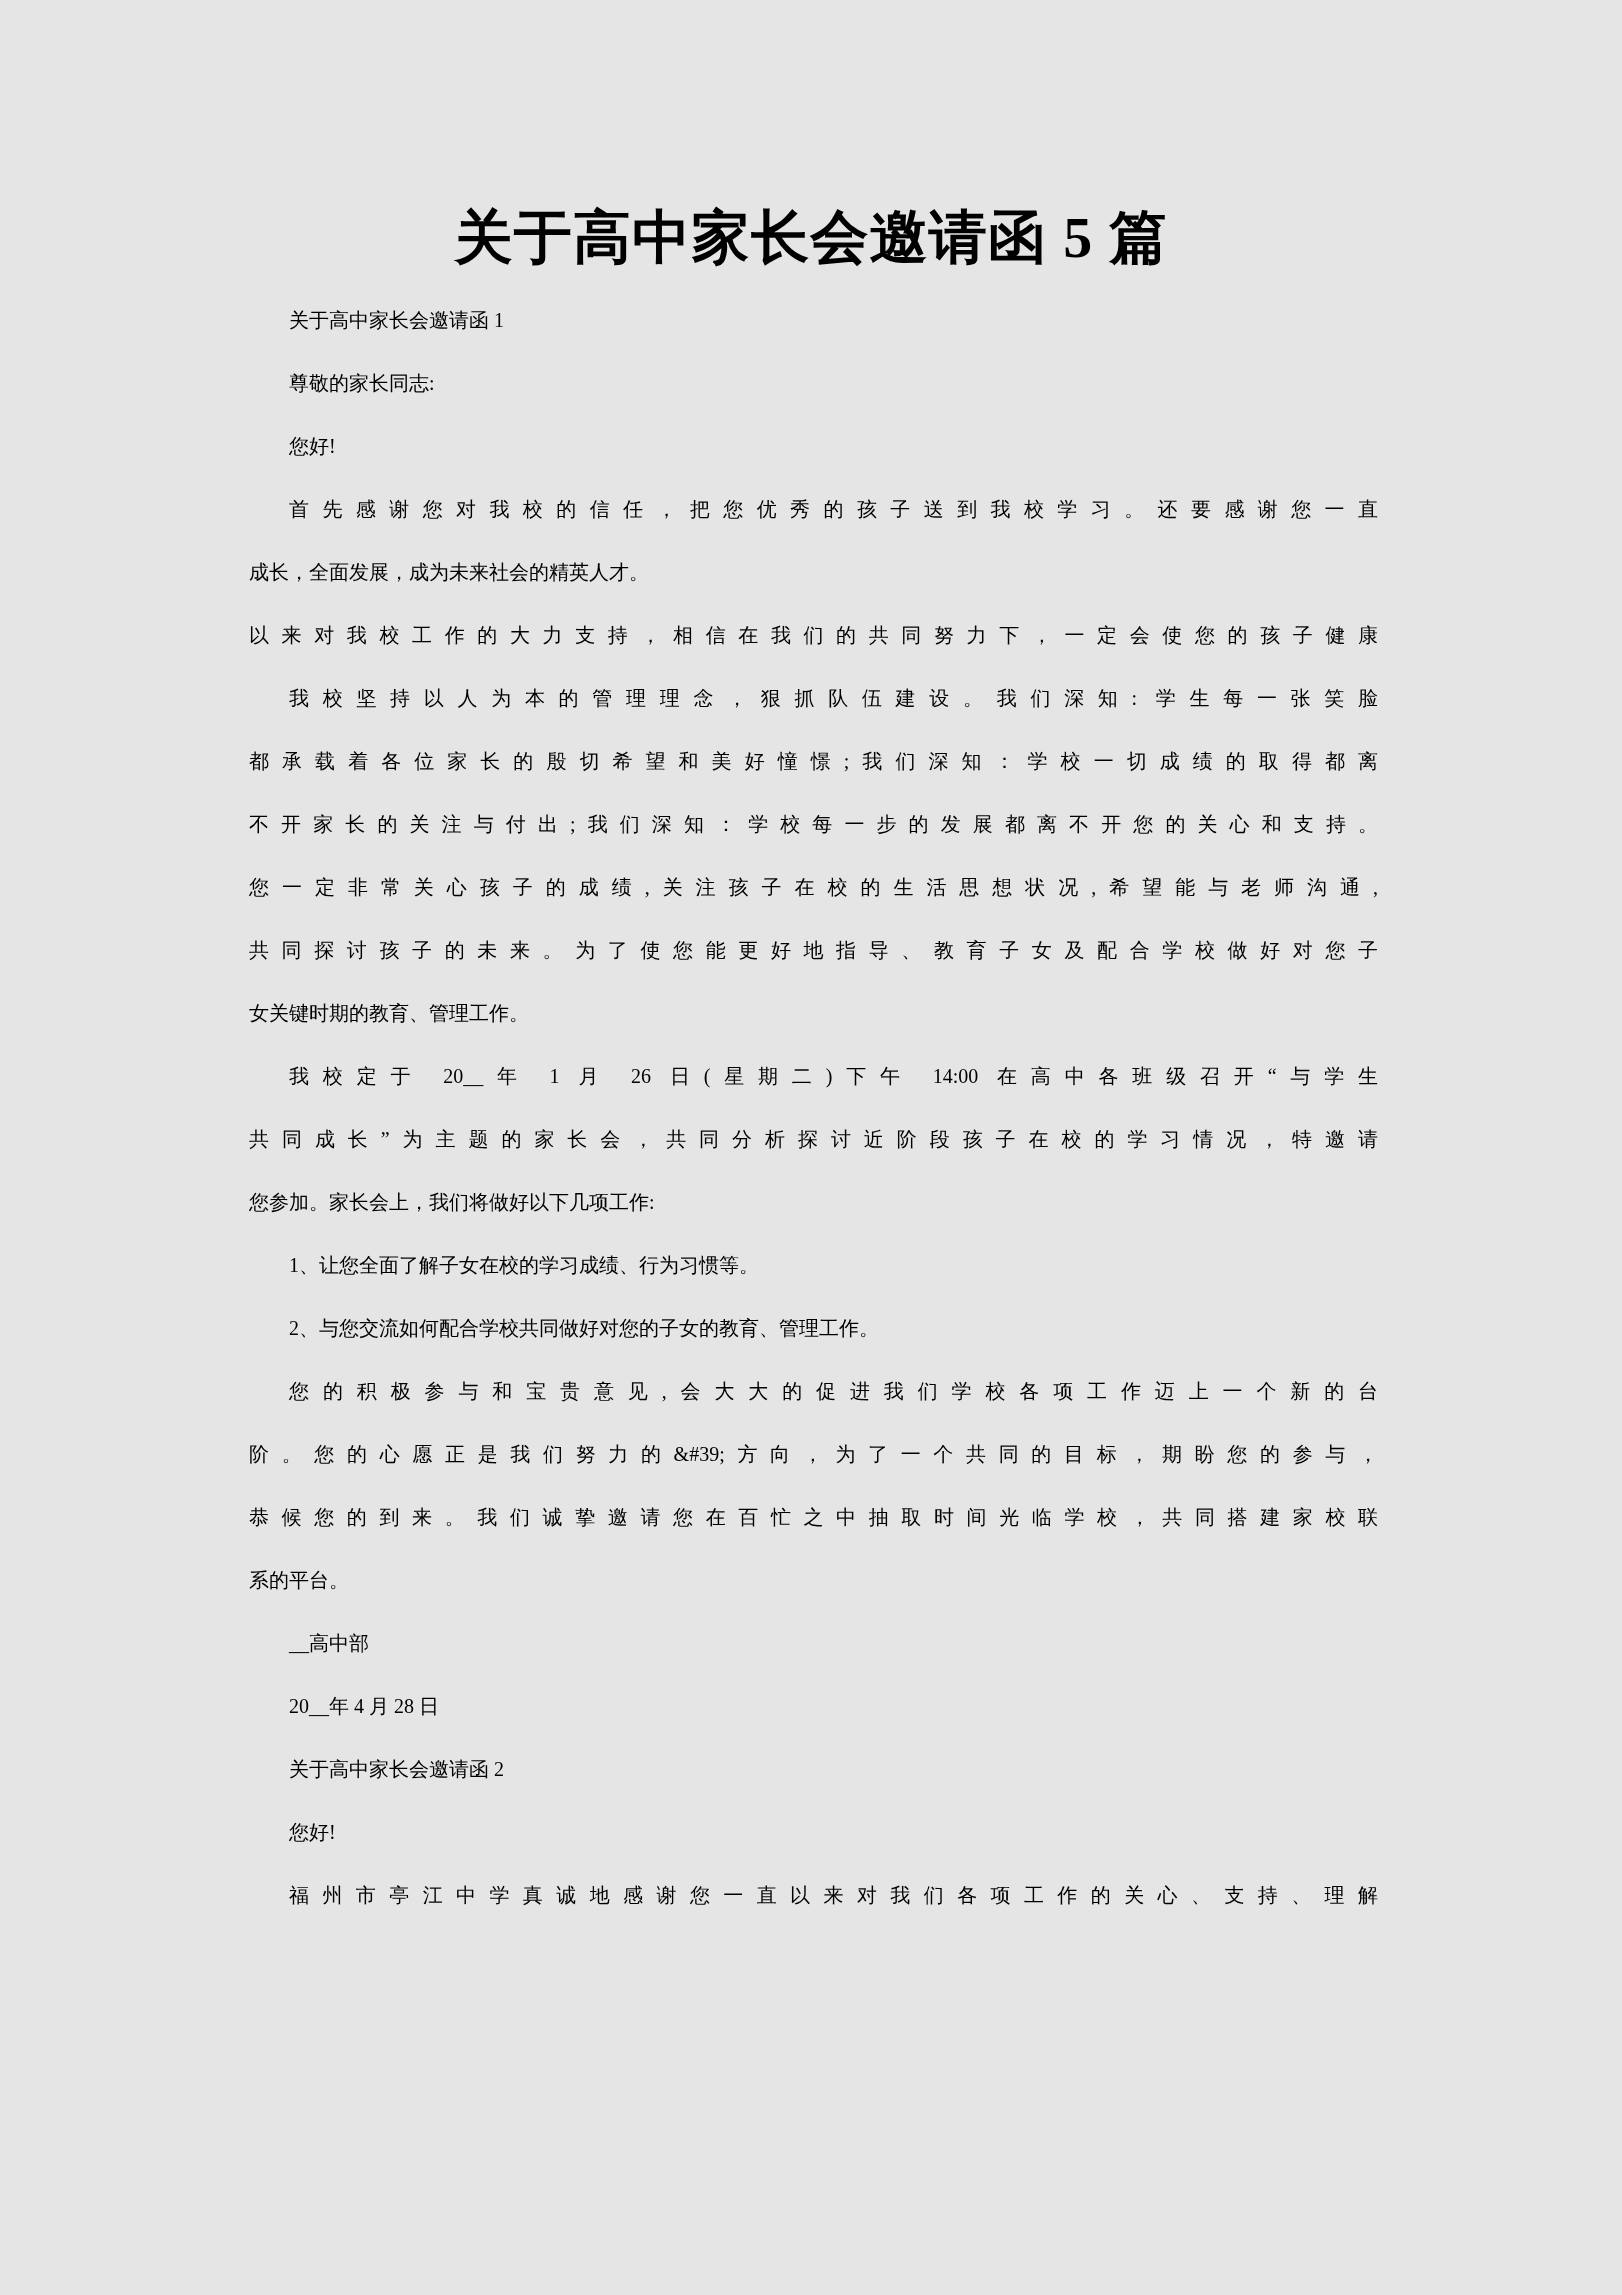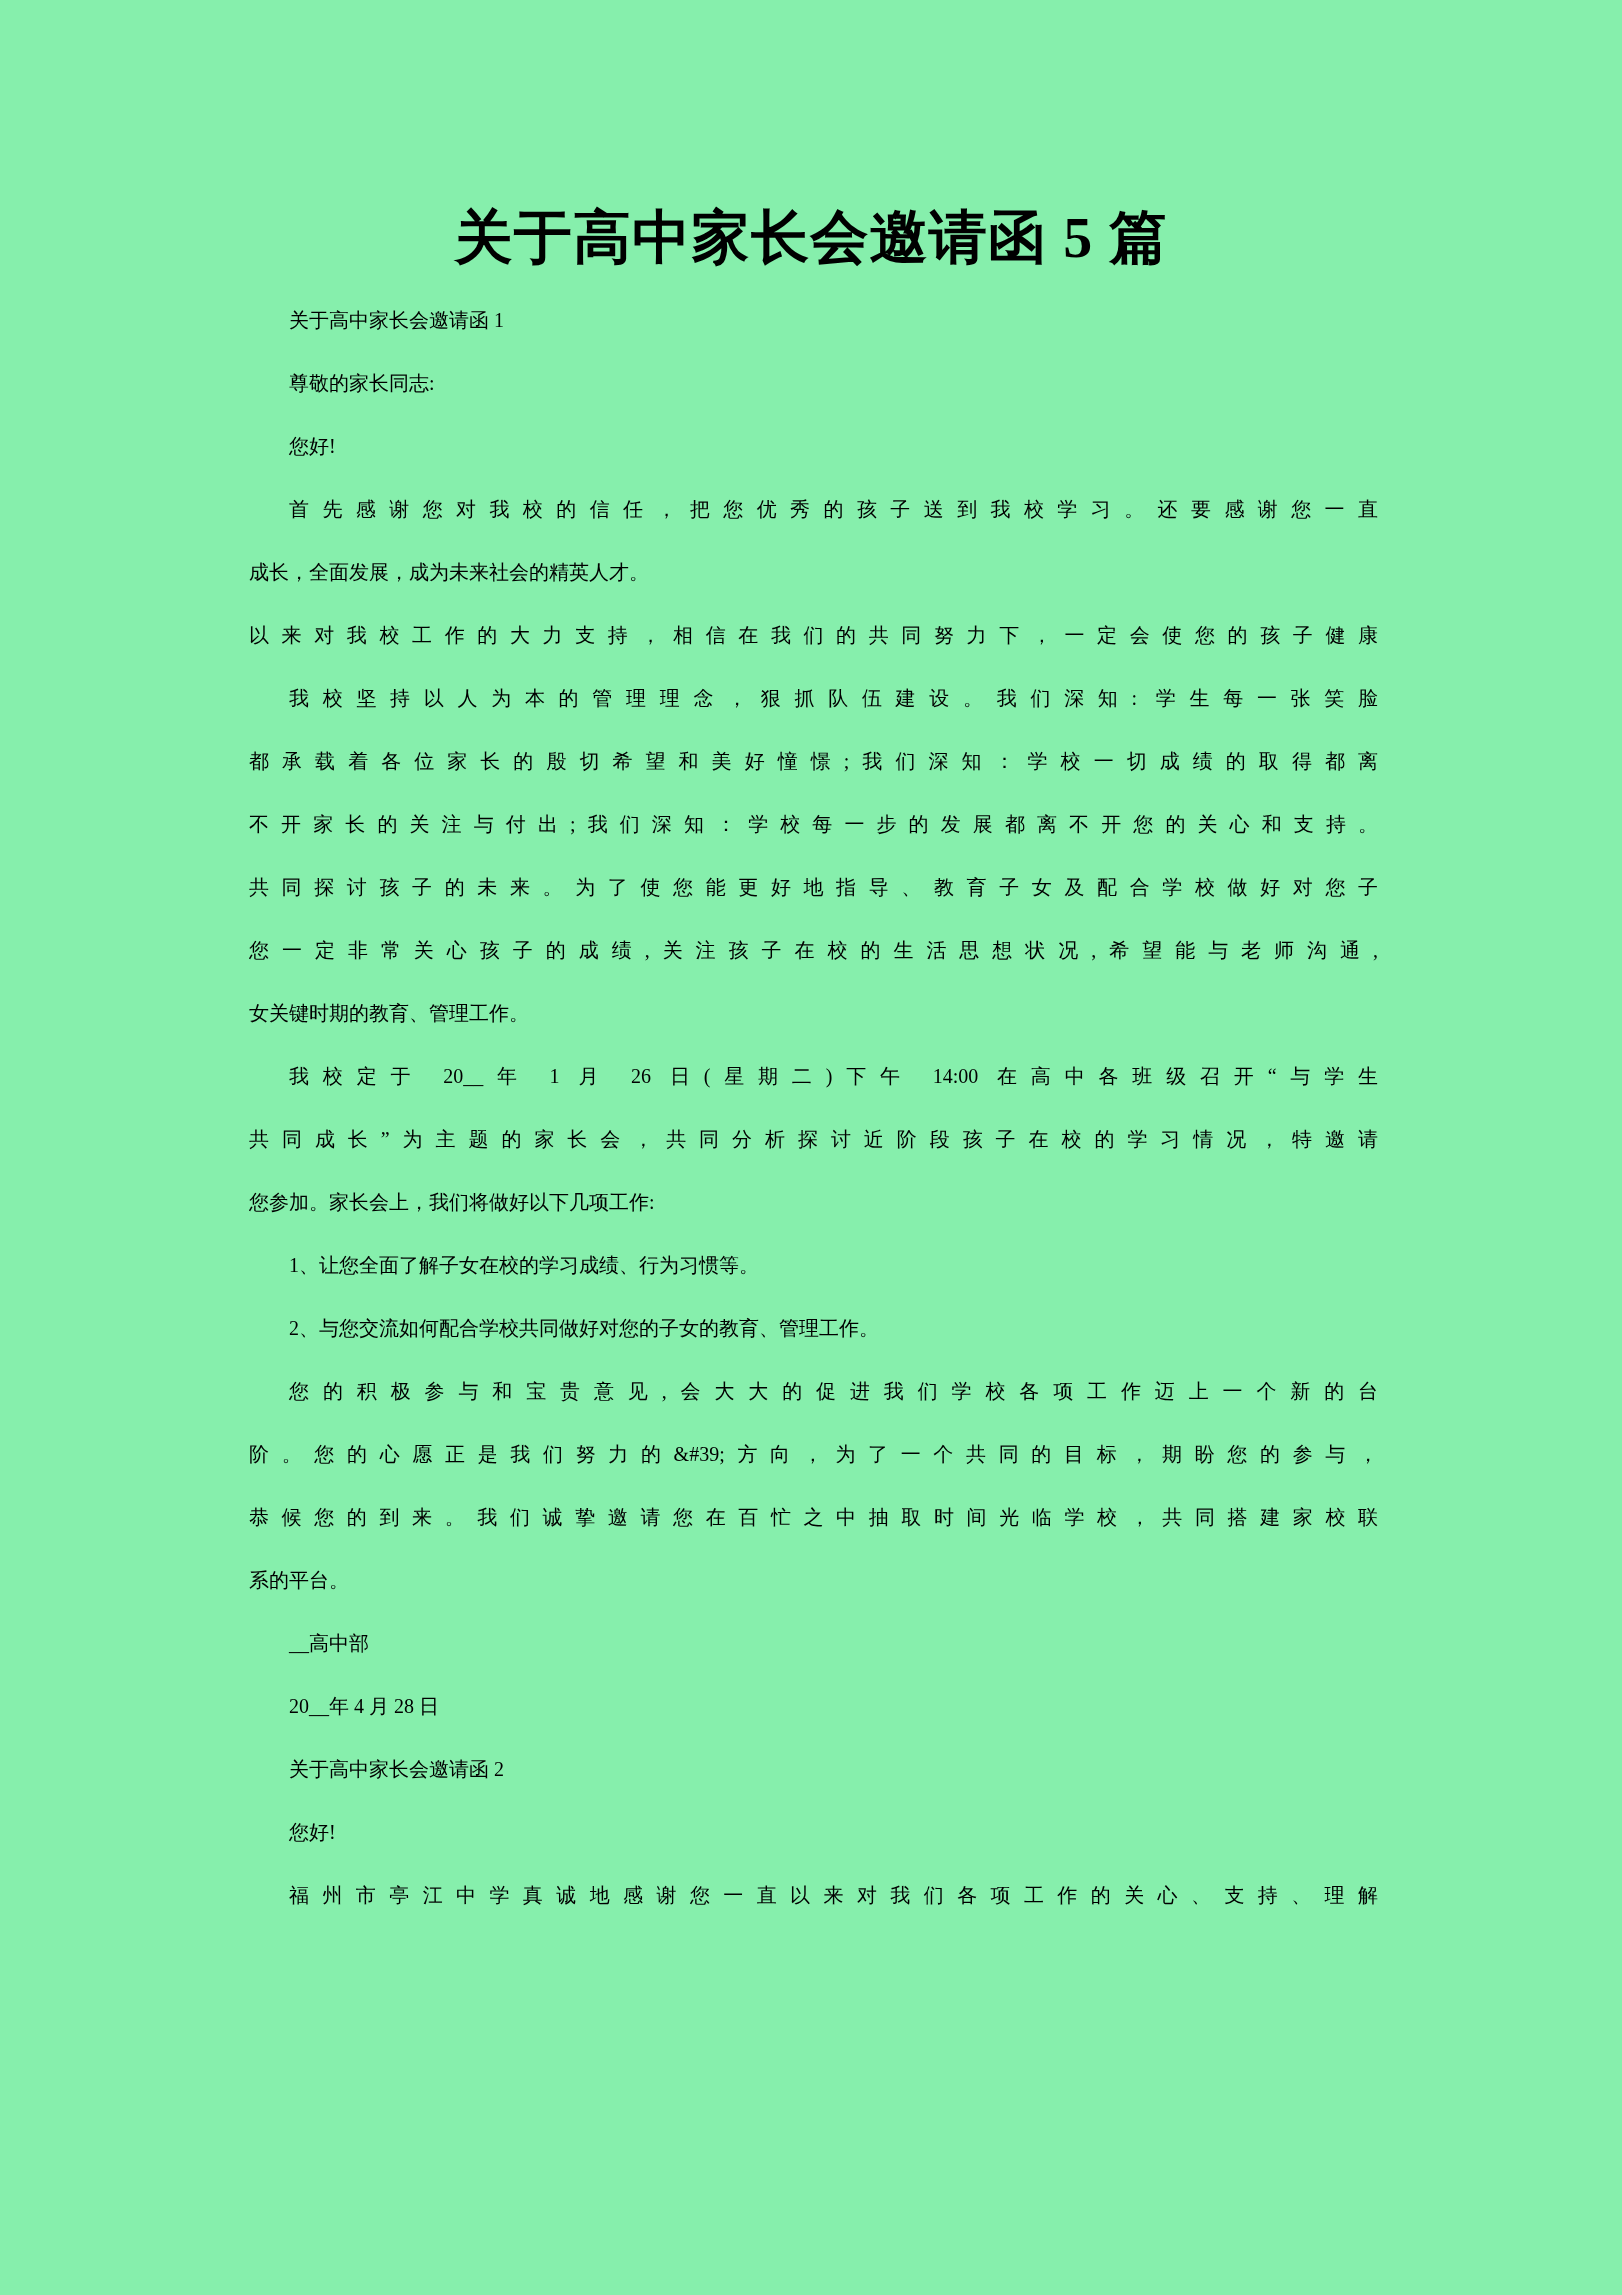--- a/index.html
+++ b/index.html
@@ -8,21 +8,21 @@
   }
   body {
     width: 1623px;
     height: 2295px;
     background: #ffffff;
   }
   .page {
     position: relative;
     width: 1623px;
     height: 2295px;
-    background: #86efac;
+    background: #e5e5e5;
     color: #000000;
     font-family: "Liberation Serif", "DejaVu Serif", serif;
     overflow: hidden;
   }
   .doc-title {
     position: absolute;
     left: 0;
     top: 202px;
     width: 100%;
     text-align: center;
@@ -62,22 +62,22 @@
   <div class="doc-body">
       <div class="text-line indent">关于高中家长会邀请函 1</div>
       <div class="text-line indent">尊敬的家长同志:</div>
       <div class="text-line indent">您好!</div>
       <div class="text-line indent fill">首先感谢您对我校的信任，把您优秀的孩子送到我校学习。还要感谢您一直</div>
       <div class="text-line">成长，全面发展，成为未来社会的精英人才。</div>
       <div class="text-line fill">以来对我校工作的大力支持，相信在我们的共同努力下，一定会使您的孩子健康</div>
       <div class="text-line indent fill">我校坚持以人为本的管理理念，狠抓队伍建设。我们深知: 学生每一张笑脸</div>
       <div class="text-line fill">都承载着各位家长的殷切希望和美好憧憬;我们深知：学校一切成绩的取得都离</div>
       <div class="text-line fill">不开家长的关注与付出;我们深知：学校每一步的发展都离不开您的关心和支持。</div>
+      <div class="text-line fill">您一定非常关心孩子的成绩,关注孩子在校的生活思想状况,希望能与老师沟通,</div>
       <div class="text-line fill">共同探讨孩子的未来。为了使您能更好地指导、教育子女及配合学校做好对您子</div>
-      <div class="text-line fill">您一定非常关心孩子的成绩,关注孩子在校的生活思想状况,希望能与老师沟通,</div>
       <div class="text-line">女关键时期的教育、管理工作。</div>
       <div class="text-line indent fill">我校定于 20__年 1 月 26 日(星期二)下午 14:00 在高中各班级召开“与学生</div>
       <div class="text-line fill">共同成长”为主题的家长会，共同分析探讨近阶段孩子在校的学习情况，特邀请</div>
       <div class="text-line">您参加。家长会上，我们将做好以下几项工作:</div>
       <div class="text-line indent">1、让您全面了解子女在校的学习成绩、行为习惯等。</div>
       <div class="text-line indent">2、与您交流如何配合学校共同做好对您的子女的教育、管理工作。</div>
       <div class="text-line indent fill">您的积极参与和宝贵意见,会大大的促进我们学校各项工作迈上一个新的台</div>
       <div class="text-line fill">阶。您的心愿正是我们努力的&amp;#39;方向，为了一个共同的目标，期盼您的参与，</div>
       <div class="text-line fill">恭候您的到来。我们诚挚邀请您在百忙之中抽取时间光临学校，共同搭建家校联</div>
       <div class="text-line">系的平台。</div>

